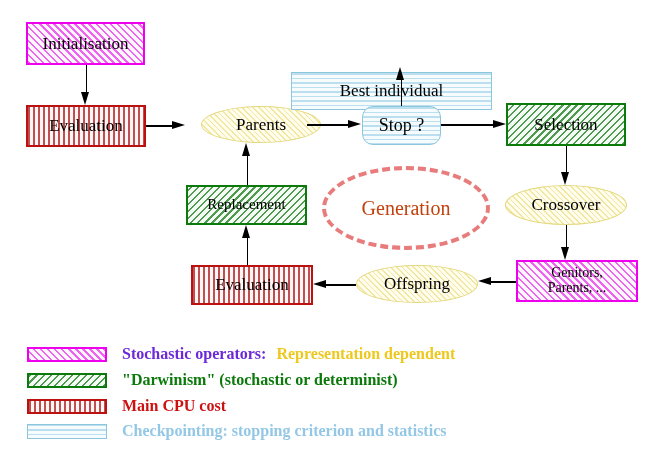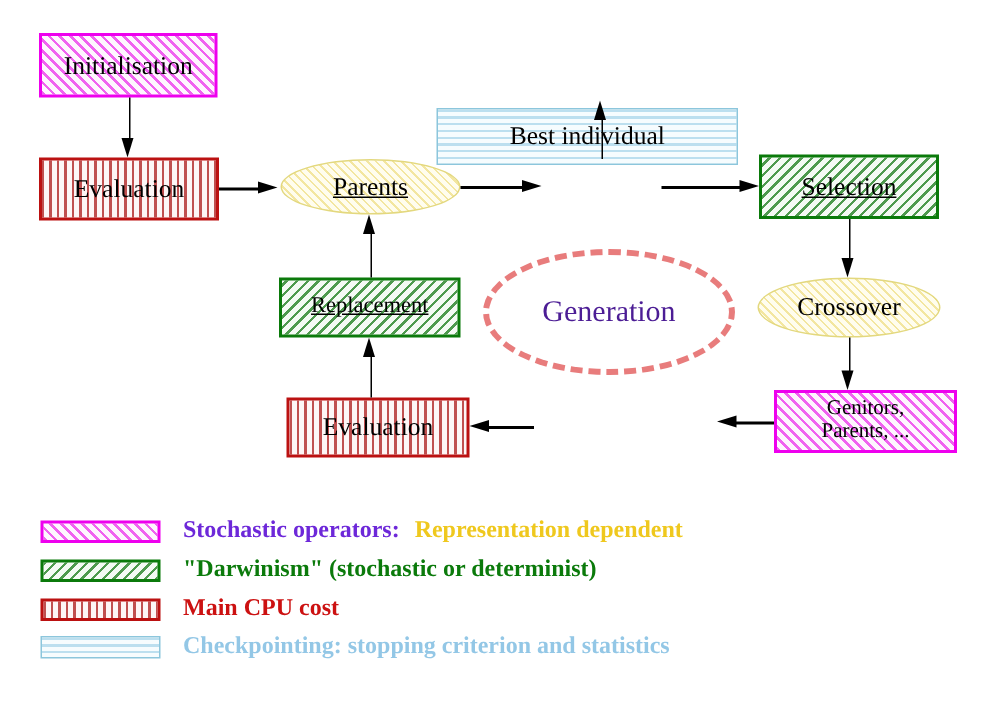--- a/index.html
+++ b/index.html
@@ -10,38 +10,37 @@
   .node{position:absolute;display:flex;align-items:center;justify-content:center;
         text-align:center;box-sizing:border-box;font-size:17px;line-height:1.05;}
   
   .magenta-hatch{
     border:2px solid #EE00EE;
     background:repeating-linear-gradient(45deg,#F063F0 0 1.8px,#FEF6FE 1.8px 5px);
   }
   .green-hatch{
     border:2px solid #0B7A0B;
     background:repeating-linear-gradient(-45deg,#4E9A4E 0 1.6px,#F4FAF4 1.6px 5px);
-    text-decoration:underline;
   }
   .red-stripes{
     border:2px solid #BB1111;
     background:repeating-linear-gradient(90deg,#C05050 0 1.6px,#FDF6F6 1.6px 5px);
   }
   .cyan-stripes{
     border:1.5px solid #8CC6DC;
     background:repeating-linear-gradient(180deg,#BCDFEF 0 1.5px,#F6FCFE 1.5px 4.5px);
   }
   .yellow-ellipse{
     border:1.5px solid #E3D87E;border-radius:50%;
     background:repeating-linear-gradient(45deg,#F3E6A0 0 1.2px,#FFFDEE 1.2px 4px);
   }
   .dashed-ellipse{
     position:absolute;border:4px dashed #E87C7C;border-radius:50%;
     display:flex;align-items:center;justify-content:center;
-    color:#4c1d95;font-size:20px;box-sizing:border-box;
+    color:#c2410c;font-size:20px;box-sizing:border-box;
   }
   
   .line-h{position:absolute;height:1.6px;background:#000;}
   .line-v{position:absolute;width:1.6px;background:#000;}
   .head{position:absolute;width:0;height:0;}
   .head.right{border-left:13px solid #000;border-top:4.5px solid transparent;border-bottom:4.5px solid transparent;}
   .head.left {border-right:13px solid #000;border-top:4.5px solid transparent;border-bottom:4.5px solid transparent;}
   .head.up   {border-bottom:13px solid #000;border-left:4.5px solid transparent;border-right:4.5px solid transparent;}
   .head.down {border-top:13px solid #000;border-left:4.5px solid transparent;border-right:4.5px solid transparent;}
   
@@ -56,28 +55,31 @@
 <div id="canvas">
 
   <div class="node magenta-hatch" style="left:26px;top:22px;width:119px;height:43px;">
     <span>Initialisation</span>
   </div>
 
   <div class="node red-stripes" style="left:26px;top:105px;width:120px;height:42px;">
     <span>Evaluation</span>
   </div>
 
-  <div class="node yellow-ellipse" style="left:187px;top:106px;width:120px;height:37px;text-decoration:underline;">
+  <div class="node yellow-ellipse" style="left:201px;top:106px;width:120px;height:37px;">
     <span>Parents</span>
   </div>
 
   <div class="node cyan-stripes" style="left:291px;top:40px;width:201px;height:38px;margin-top:32px;">
     <span>Best individual</span>
   </div>
 
+  <div class="node cyan-stripes" style="left:362px;top:106px;width:79px;height:39px;border-radius:11px;font-size:18px;">
+    <span>Stop ?</span>
+  </div>
 
   <div class="node green-hatch" style="left:506px;top:103px;width:120px;height:43px;">
     <span>Selection</span>
   </div>
 
   <div class="node green-hatch" style="left:186px;top:185px;width:121px;height:40px;font-size:15px;align-items:center;">
     <span>Replacement</span>
   </div>
 
   <div class="dashed-ellipse" style="left:322px;top:166px;width:168px;height:84px;">
@@ -86,20 +88,23 @@
 
   <div class="node yellow-ellipse" style="left:505px;top:185px;width:122px;height:40px;">
     <span>Crossover</span>
   </div>
 
   <div class="node magenta-hatch" style="left:516px;top:260px;width:122px;height:42px;font-size:14px;flex-direction:column;">
     <span>Genitors,</span>
     <span>Parents, ...</span>
   </div>
 
+  <div class="node yellow-ellipse" style="left:356px;top:265px;width:122px;height:38px;">
+    <span>Offspring</span>
+  </div>
 
   <div class="node red-stripes" style="left:191px;top:265px;width:122px;height:40px;">
     <span>Evaluation</span>
   </div>
 
   <div>
     <div class="line-v" style="left:85.5px;top:65px;height:28px;"></div>
     <div class="head down" style="left:81px;top:92px;"></div>
   </div>
 

